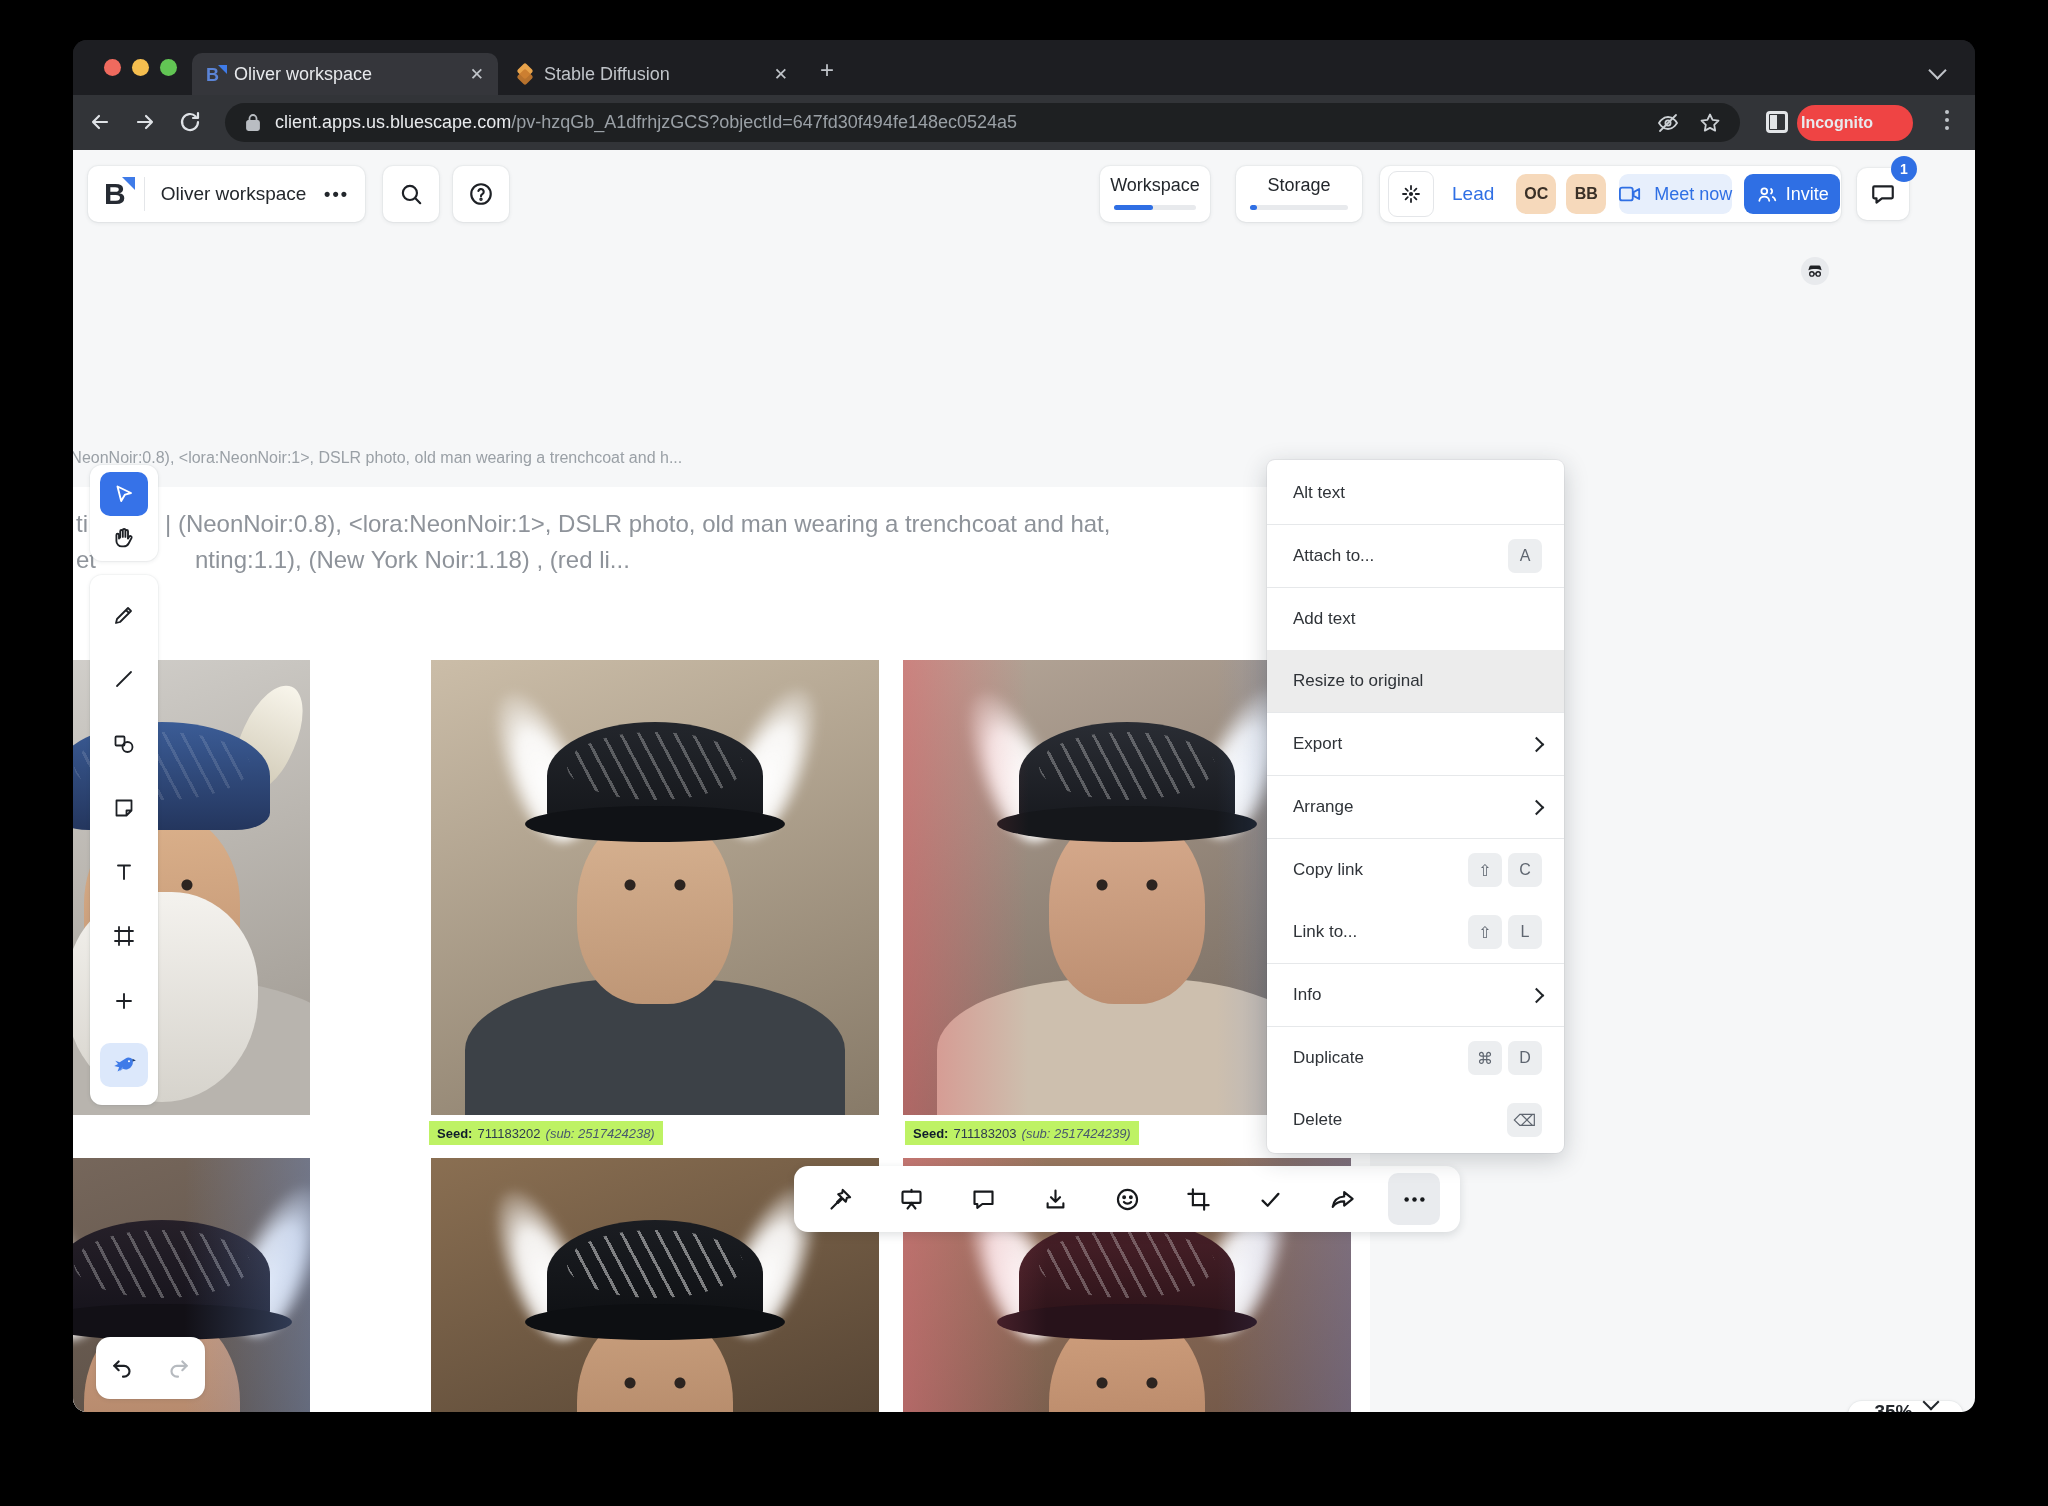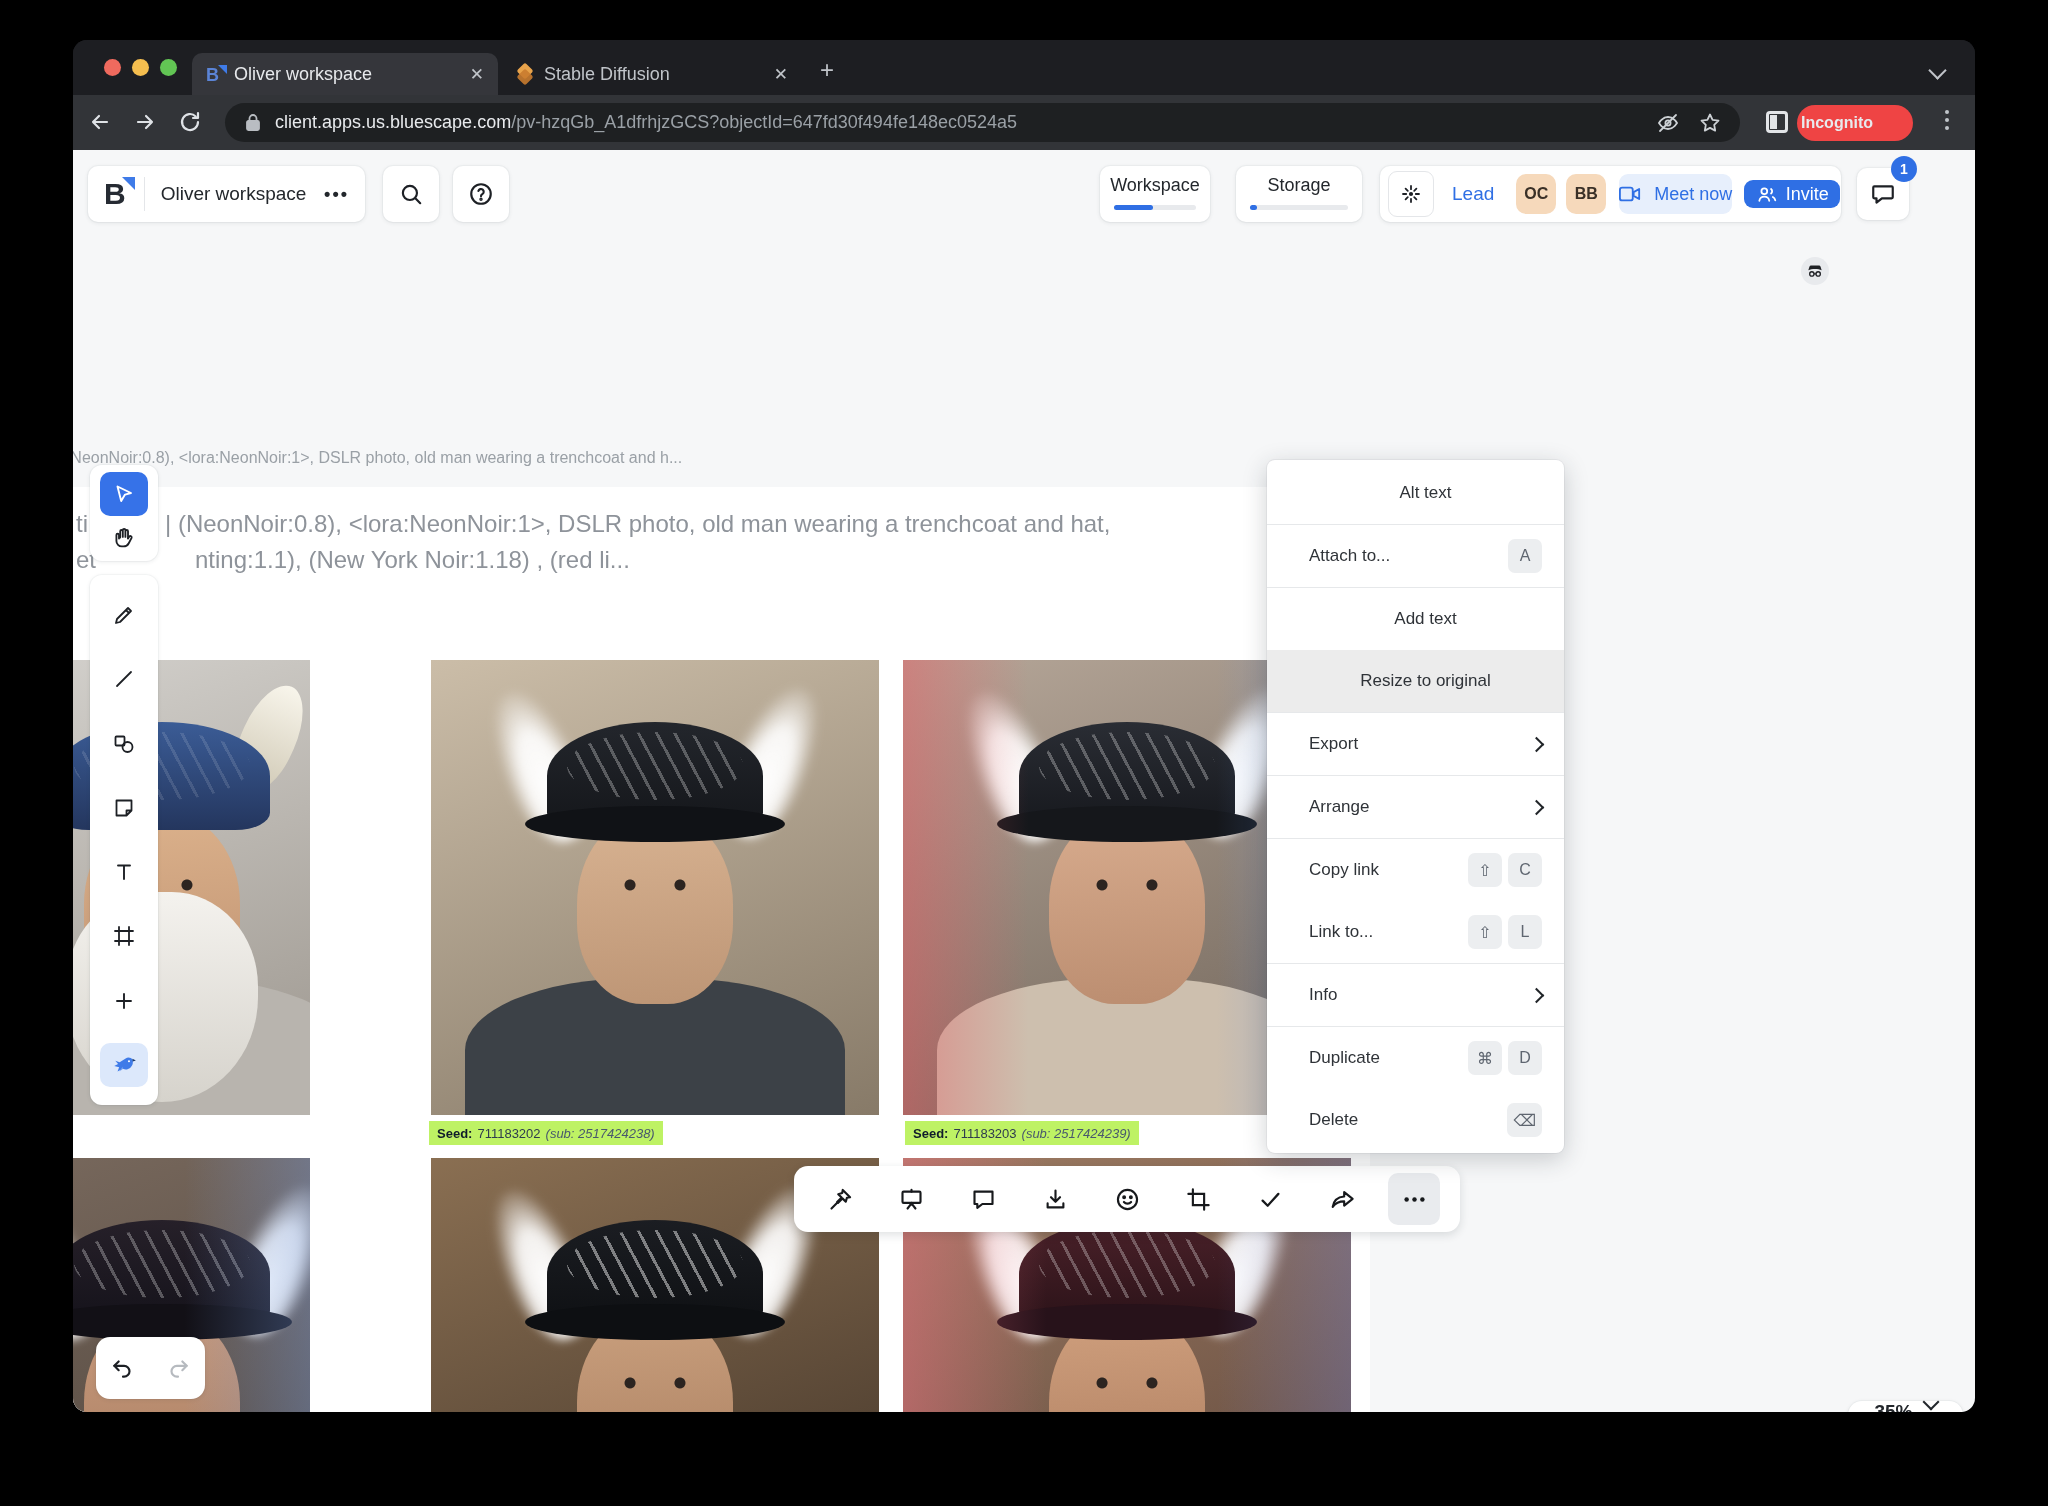--- a/index.html
+++ b/index.html
@@ -57,21 +57,21 @@
   .meter .mt,.meter2 .mt{font-size:18px;color:#23272c;text-align:center;margin-top:9px;}
   .track{position:absolute;left:14px;right:14px;bottom:12px;height:5px;border-radius:3px;background:#e8eaed;}
   .fill{position:absolute;left:0;top:0;bottom:0;border-radius:3px;background:#2f6fe4;}
   .hgroup{left:1307px;top:16px;width:461px;height:56px;display:flex;align-items:center;}
   .laserbtn{width:44px;height:44px;margin-left:8px;border:1px solid #e4e6e9;border-radius:9px;display:flex;align-items:center;justify-content:center;}
   .leadtxt{font-size:19px;color:#2f6fe4;margin:0 22px 0 18px;}
   .avatar{width:40px;height:40px;border-radius:10px;background:#f6d9bb;color:#3a3027;font-size:16px;font-weight:bold;
           display:flex;align-items:center;justify-content:center;margin-right:10px;}
   .meet{width:113px;height:40px;border-radius:9px;background:#e7effc;color:#2f6fe4;font-size:18px;
         display:flex;align-items:center;justify-content:space-between;gap:8px;margin-left:3px;}
-  .invite{width:96px;height:28px;border-radius:9px;background:#2f6fe4;color:#fff;font-size:18px;
+  .invite{width:96px;height:40px;border-radius:9px;background:#2f6fe4;color:#fff;font-size:18px;
         display:flex;align-items:center;justify-content:center;gap:8px;margin-left:12px;}
   .chatbtn{left:1784px;top:18px;width:52px;height:52px;display:flex;align-items:center;justify-content:center;}
   .chatbadge{position:absolute;left:1818px;top:6px;width:26px;height:26px;border-radius:50%;background:#2f6fe4;
              color:#fff;font-size:14px;font-weight:bold;display:flex;align-items:center;justify-content:center;z-index:30;}
   
   .psmall{position:absolute;left:-8px;top:299px;font-size:16px;color:#9aa0a6;white-space:nowrap;z-index:3;}
   .pbig{position:absolute;font-size:24px;color:#8e939a;white-space:nowrap;z-index:3;}
   
   .img{position:absolute;width:448px;height:455px;overflow:hidden;background:linear-gradient(160deg,var(--b1),var(--b2));z-index:2;}
   .img::before{content:"";position:absolute;inset:0;z-index:6;background:var(--rim,none);}
@@ -125,21 +125,21 @@
   .bico{width:52px;height:52px;display:flex;align-items:center;justify-content:center;border-radius:10px;}
   .bico.activebg{background:#e9ebee;}
   
   .undocard{left:23px;top:1187px;width:109px;height:62px;border-radius:14px;z-index:12;display:flex;align-items:center;justify-content:space-around;}
   .zoomcard{left:1775px;top:1251px;width:115px;height:62px;border-radius:14px;z-index:12;display:flex;align-items:flex-start;justify-content:center;gap:12px;font-weight:bold;}
   .zoomtxt{font-size:19px;color:#23272c;}
   .zchev{width:10px;height:10px;border-right:2.4px solid #23272c;border-bottom:2.4px solid #23272c;transform:rotate(45deg);margin-top:-5px;}
   
   .cmenu{position:absolute;left:1194px;top:310px;width:297px;border-radius:8px;background:#fff;z-index:20;
          box-shadow:0 6px 24px rgba(30,40,50,.22),0 0 0 1px rgba(30,40,50,.05);overflow:hidden;padding:2px 0;}
-  .mi{height:62px;display:flex;align-items:center;padding:0 22px 0 42px;font-size:17px;color:#2f3338;justify-content:center;}
+  .mi{height:62px;display:flex;align-items:center;padding:0 22px 0 26px;font-size:17px;color:#2f3338;}
   .mi.hl2{background:#ececec;}
   .mdiv{height:1px;background:#e6e8ea;}
   .keys{margin-left:auto;display:flex;gap:6px;}
   .kbd{min-width:34px;height:34px;border-radius:7px;background:#eceef0;color:#5f6670;font-size:16px;
        display:flex;align-items:center;justify-content:center;padding:0 6px;box-sizing:border-box;}
   .subchev{margin-left:auto;width:9px;height:9px;border-top:2.4px solid #212529;border-right:2.4px solid #212529;transform:rotate(45deg);}
   svg{display:block;}
 </style>
 </head>
 <body>

